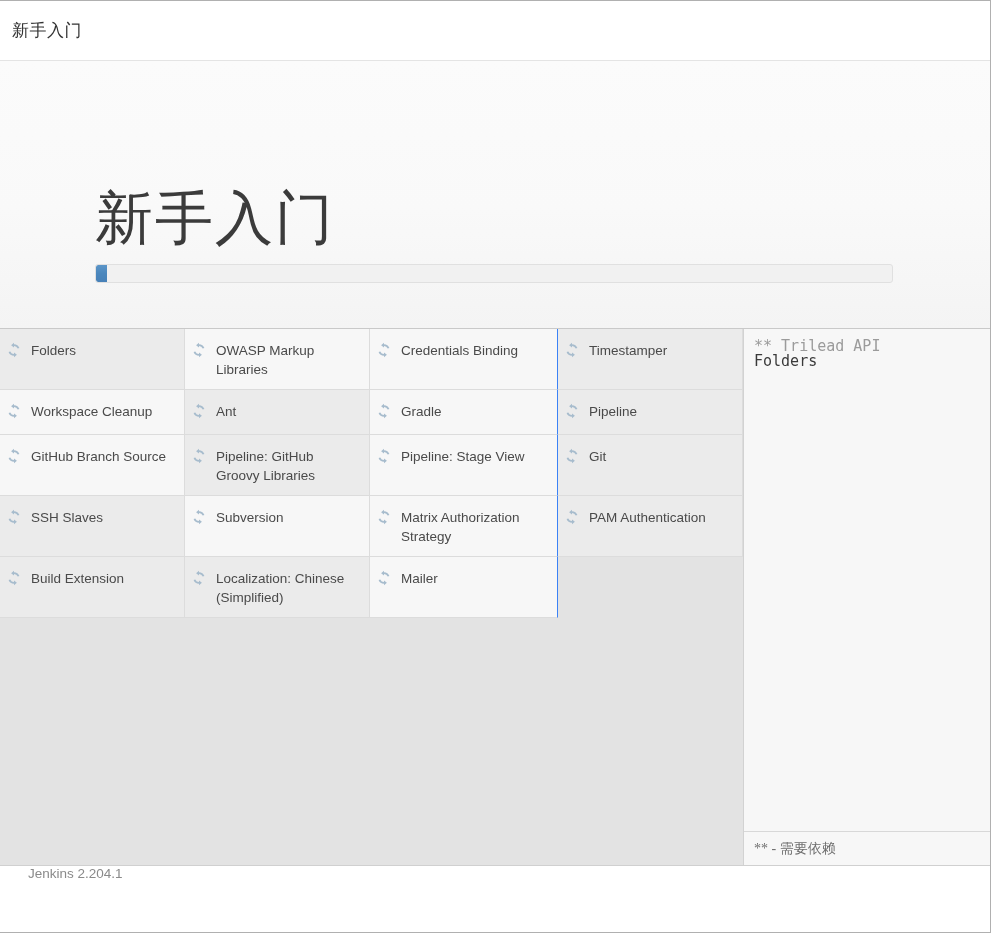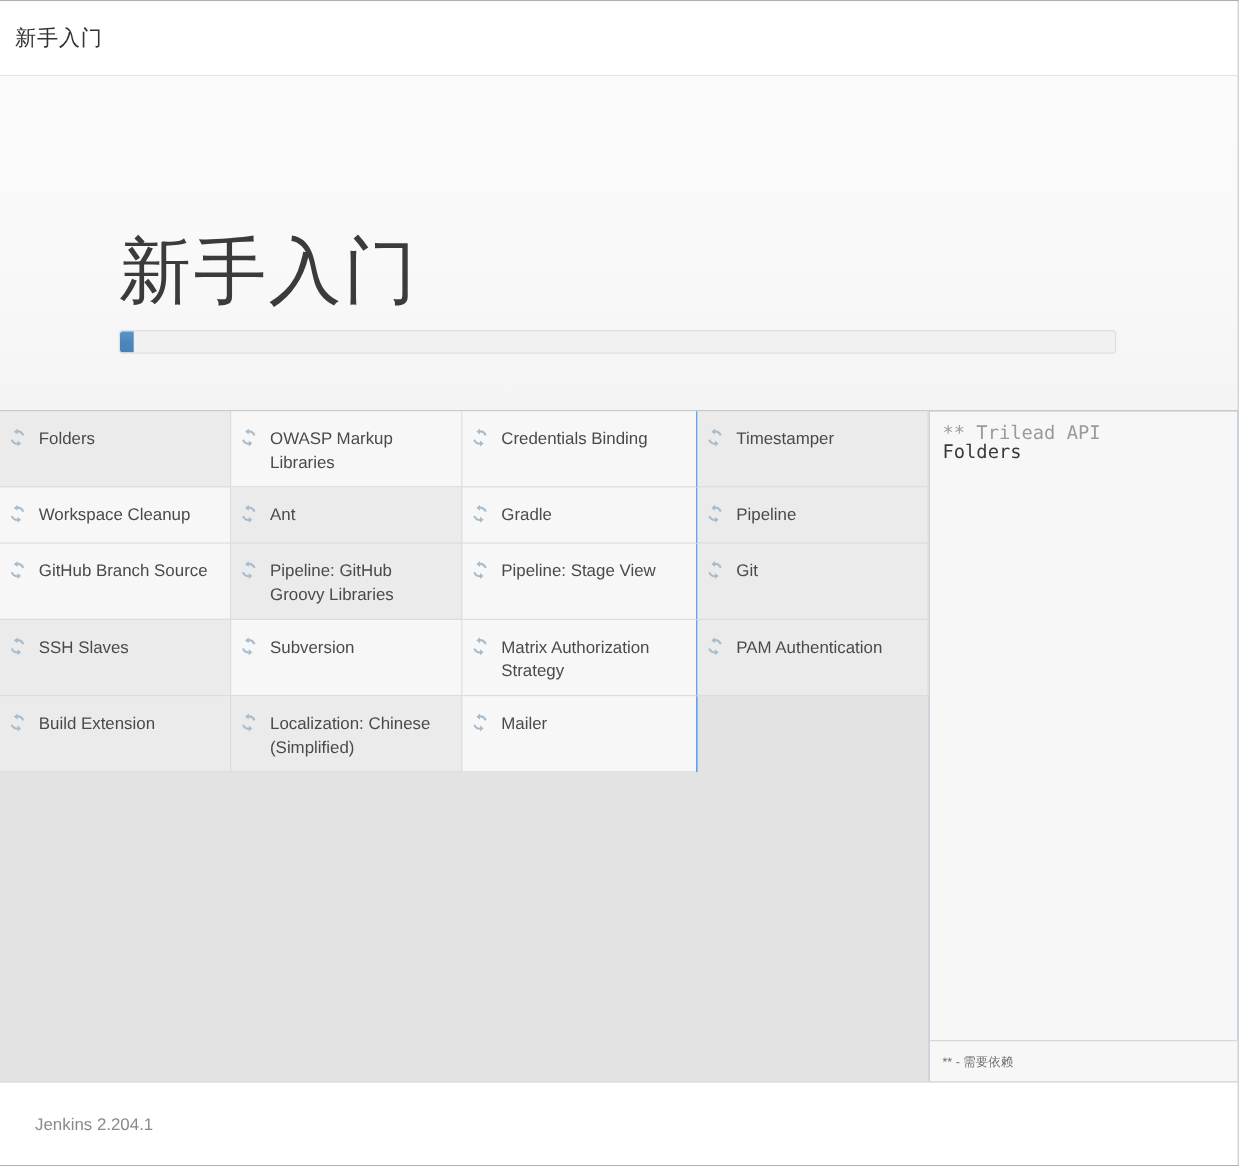--- a/index.html
+++ b/index.html
@@ -163,35 +163,34 @@
   }
   #log-body .log-line.strong {
     color: #3a3a3a;
   }
   #log-footnote {
     border-top: 1px solid #d8d8d8;
     padding: 7px 8px 7px 10px;
     background: #f7f7f7;
   }
   #log-footnote .footnote-text {
-    font-family: Liberation Sans, sans-serif;
-    font-size: 10px;
+    font-family: Liberation Serif, serif;
+    font-size: 14px;
     color: #6e6e6e;
     white-space: pre;
   }
 
   
   #page-footer {
     height: 67px;
     min-height: 67px;
     box-sizing: border-box;
     background: #ffffff;
     border-top: 1px solid #d0d0d0;
     display: flex;
-    align-items: center;
     padding-left: 28px;
   }
   #page-footer .version-text {
     font-size: 13.5px;
     color: #8a8a8a;
   }
 </style>
 </head>
 <body>
 

